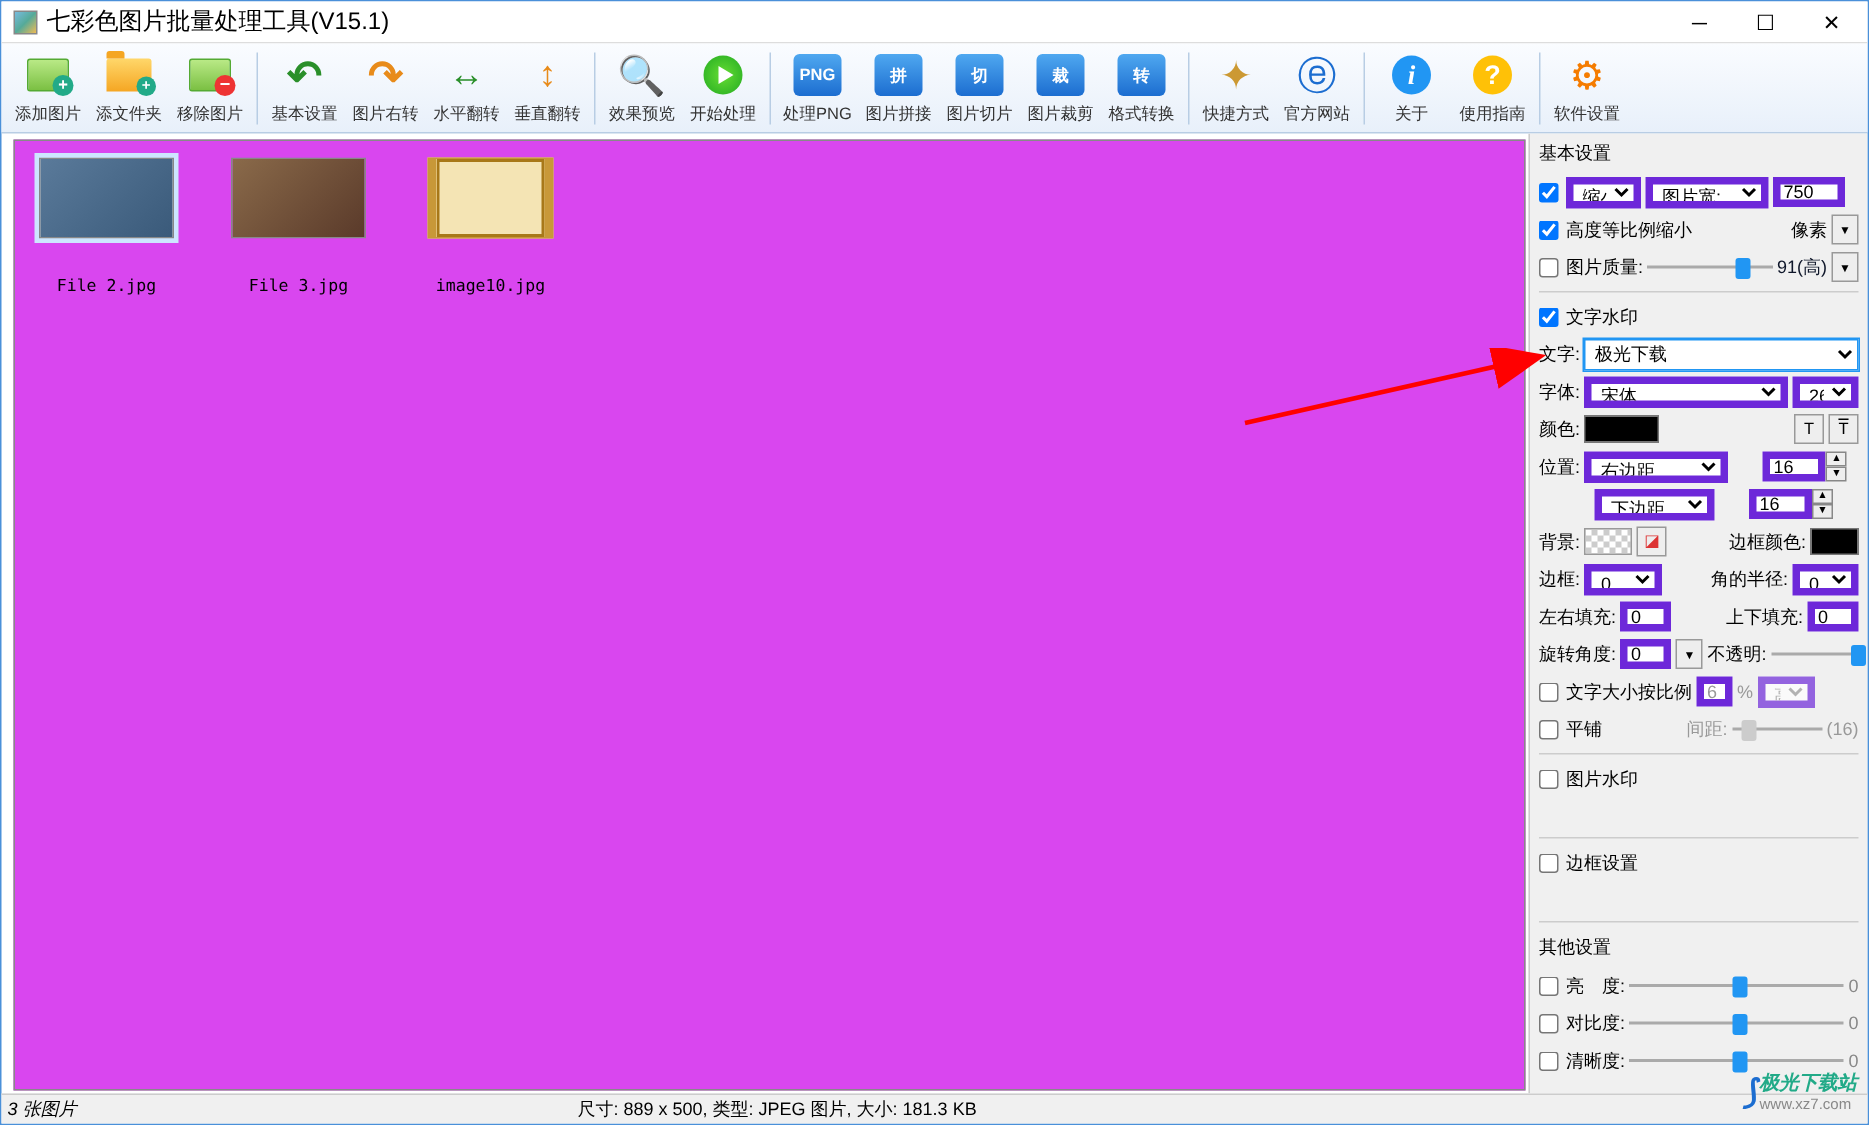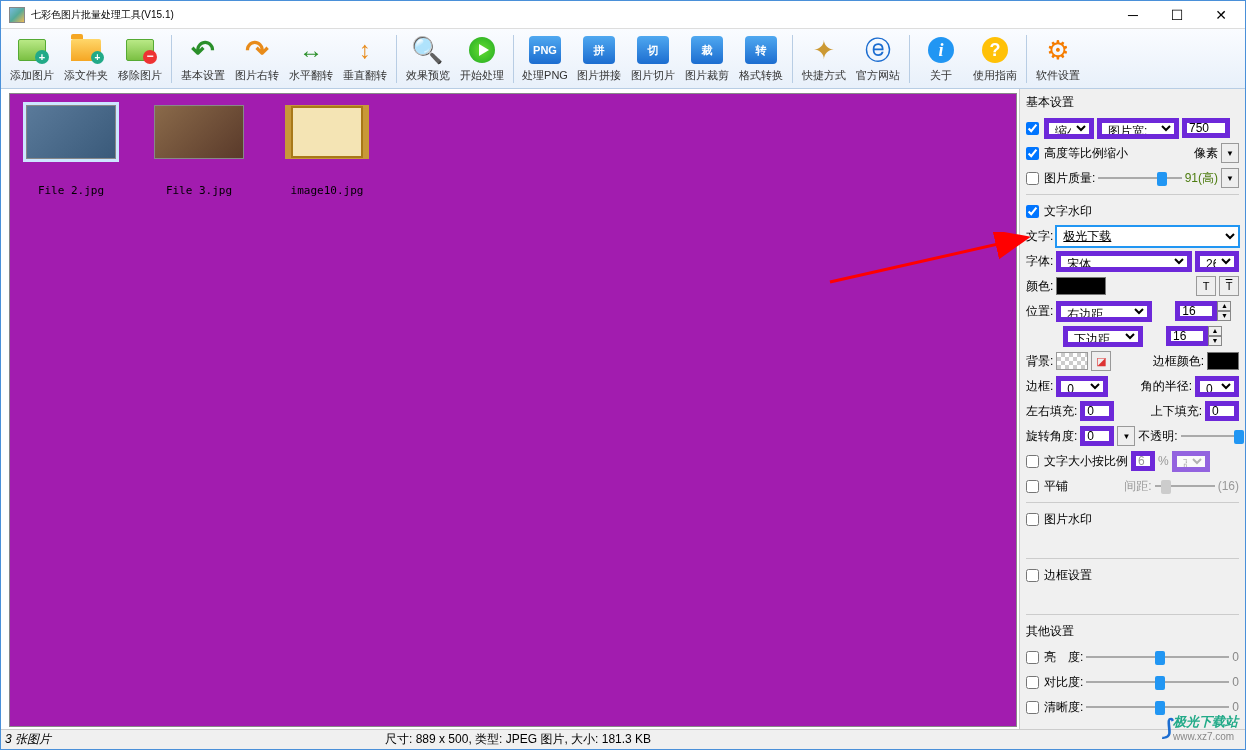--- a/index.html
+++ b/index.html
@@ -1,20 +1,20 @@
 <!DOCTYPE html>
 <html><head>
 <meta charset="utf-8">
 <style>
 * { box-sizing: border-box; margin: 0; padding: 0; }
 body { font-family: "Microsoft YaHei", SimSun, Arial, sans-serif; font-size: 12px; background: #fff; overflow: hidden; }
 .window { width: 1246px; height: 750px; border: 1px solid #4a90d9; display: flex; flex-direction: column; }
 .titlebar { height: 28px; background: #fff; display: flex; align-items: center; padding: 0 2px; border-bottom: 1px solid #ddd; }
 .titlebar .app-icon { width: 16px; height: 16px; margin: 0 6px; background: linear-gradient(135deg,#7bd,#5a9,#eb5); border:1px solid #888; }
-.titlebar .title { flex: 1; font-size: 10px; }
+.titlebar .title { flex: 1; font-size: 16px; }
 .win-btns { display: flex; }
 .win-btn { width: 44px; height: 26px; display:flex; align-items:center; justify-content:center; font-size:14px; }
 .toolbar { height: 60px; background: linear-gradient(#fafcff,#e8f0fa); border-bottom:1px solid #b8cde4; display:flex; align-items:center; padding:0 4px; }
 .sep { width:1px; height:48px; background:#b8cde4; margin:0 4px; }
 .tbtn { display:flex; flex-direction:column; align-items:center; justify-content:center; width:54px; height:54px; cursor:pointer; border-radius:3px; }
 .tbtn .ic { width:32px; height:32px; display:flex; align-items:center; justify-content:center; font-size:22px; }
 .tbtn .lbl { font-size:11px; margin-top:2px; color:#333; }
 .ic-add { background: linear-gradient(#b9e986,#7bc043); border:1px solid #5a3; position:relative; width:28px; height:22px; border-radius:2px; }
 .ic-add::after { content:"+"; position:absolute; right:-4px; bottom:-4px; background:#2a8; color:#fff; width:14px; height:14px; border-radius:50%; font-size:11px; line-height:14px; text-align:center; font-weight:bold; }
 .ic-folder { width:30px; height:22px; background:linear-gradient(#ffd76a,#f5a623); border-radius:2px 2px 0 0; position:relative; }
@@ -28,42 +28,42 @@
 .ic-search{color:#3a7bd5;font-size:26px;}
 .ic-play{width:26px;height:26px;border-radius:50%;background:radial-gradient(#6d3,#2a2);display:flex;align-items:center;justify-content:center;}
 .ic-play::after{content:"";border-left:10px solid #fff;border-top:6px solid transparent;border-bottom:6px solid transparent;margin-left:3px;}
 .ic-blue{width:54px;height:28px;background:linear-gradient(#4fa8f0,#1c6dd0);color:#fff;border-radius:4px;display:flex;align-items:center;justify-content:center;font-size:11px;font-weight:bold;}
 .ic-star{color:#c93;font-size:26px;}
 .ic-ie{color:#1c6dd0;font-size:26px;}
 .ic-info{width:26px;height:26px;border-radius:50%;background:#2196f3;color:#fff;font-size:18px;font-style:italic;font-family:serif;font-weight:bold;line-height:26px;text-align:center;}
 .ic-help{width:26px;height:26px;border-radius:50%;background:#ffc107;color:#fff;font-size:18px;font-weight:bold;line-height:26px;text-align:center;}
 .ic-gear{color:#f57c00;font-size:26px;}
 .content { flex:1; display:flex; overflow:hidden; }
-.thumbs-area { flex:1; border:1px solid #888; margin:4px 2px 2px 8px; background:#a21caf; overflow:auto; padding:8px; display:flex; align-items:flex-start; gap:22px; }
+.thumbs-area { flex:1; border:1px solid #888; margin:4px 2px 2px 8px; background:#d946ef; overflow:auto; padding:8px; display:flex; align-items:flex-start; gap:22px; }
 .thumb { width:106px; display:flex; flex-direction:column; align-items:center; }
 .thumb .img { width:96px; height:60px; border:3px solid transparent; display:flex; align-items:center; justify-content:center; overflow:hidden; }
 .thumb.selected .img { background:#cde6ff; }
 .thumb .name { font-family: monospace; font-size:11px; margin-top:22px; }
 .panel { width:226px; background:#f0f0f0; border-left:1px solid #ccc; overflow-y:auto; padding:2px 6px 6px 6px; font-size:12px; }
 .section-title { font-size:12px; padding:3px 0; }
 .row { display:flex; align-items:center; margin:3px 0; gap:3px; min-height:22px; }
 .row label { white-space:nowrap; }
 input[type=checkbox]{width:13px;height:13px;margin-right:2px;}
 select, input[type=text] { border:5px solid #6d28d9; background:#fff; height:20px; font-size:12px; padding:0 2px; }
 select { height:21px; }
 .slider { flex:1; height:18px; position:relative; }
 .slider::before{content:"";position:absolute;left:0;right:0;top:8px;height:2px;background:#aaa;}
 .slider .thumb-sl{position:absolute;top:3px;width:10px;height:14px;background:#2196f3;border-radius:2px;}
 .divider{height:1px;background:#ccc;margin:5px 0;}
 .statusbar { height:20px; background:#f0f0f0; border-top:1px solid #ccc; display:flex; align-items:center; font-size:12px; padding:0 4px; }
 .statusbar .sp1{width:380px;font-style:italic;}
 .watermark-logo { position:absolute; right:8px; bottom:8px; font-size:13px; color:#2a8; font-style:italic; font-weight:bold; pointer-events:none; display:flex; align-items:center; gap:2px;}
 .watermark-logo .sub{font-size:10px;color:#888;font-style:normal;font-weight:normal;display:block;}
 .red-arrow { position:absolute; pointer-events:none; }
-.highlight-input { border:1px solid #2196f3 !important; outline:1px solid #2196f3;text-decoration:underline; }
+.highlight-input { border:1px solid #2196f3 !important; outline:1px solid #2196f3; }
 .colorbox { width:50px; height:18px; background:#000; border:1px solid #777; }
 .btn-t{width:20px;height:20px;border:1px solid #999;background:#eee;font-size:11px;text-align:center;line-height:18px;}
 .checker { width:32px;height:18px;background:repeating-conic-gradient(#ccc 0 25%,#fff 0 50%) 0 0/8px 8px; border:1px solid #999;}
 .small-dd{width:18px;height:20px;border:1px solid #999;background:#eee;display:flex;align-items:center;justify-content:center;font-size:8px;}
 .spinner { display:flex; }
 .spinner input{width:42px;margin-left:20px;}
 .spinner .sp-btns{display:flex;flex-direction:column;width:14px;}
 .spinner .sp-btns div{height:10px;border:1px solid #888;background:#eee;font-size:7px;line-height:7px;text-align:center;}
 </style>
 </head>
@@ -241,21 +241,21 @@
         <span style="flex:1"></span>
         <label>像素</label>
         <div class="small-dd">▼</div>
       </div>
       <div class="row">
         <input type="checkbox" style="">
         <label>图片质量:</label>
         <div class="slider">
             <div class="thumb-sl" style="left:70%"></div>
           </div>
-        <label style="color:#4d7c0f">91(高)</label>
+        <label style="color:#0f172a">91(高)</label>
         <div class="small-dd">▼</div>
       </div>
       <div class="divider"></div>
 
       <div class="row">
         <input type="checkbox" checked="" style="">
         <label>文字水印</label>
       </div>
       <div class="row">
         <label>文字:</label>

